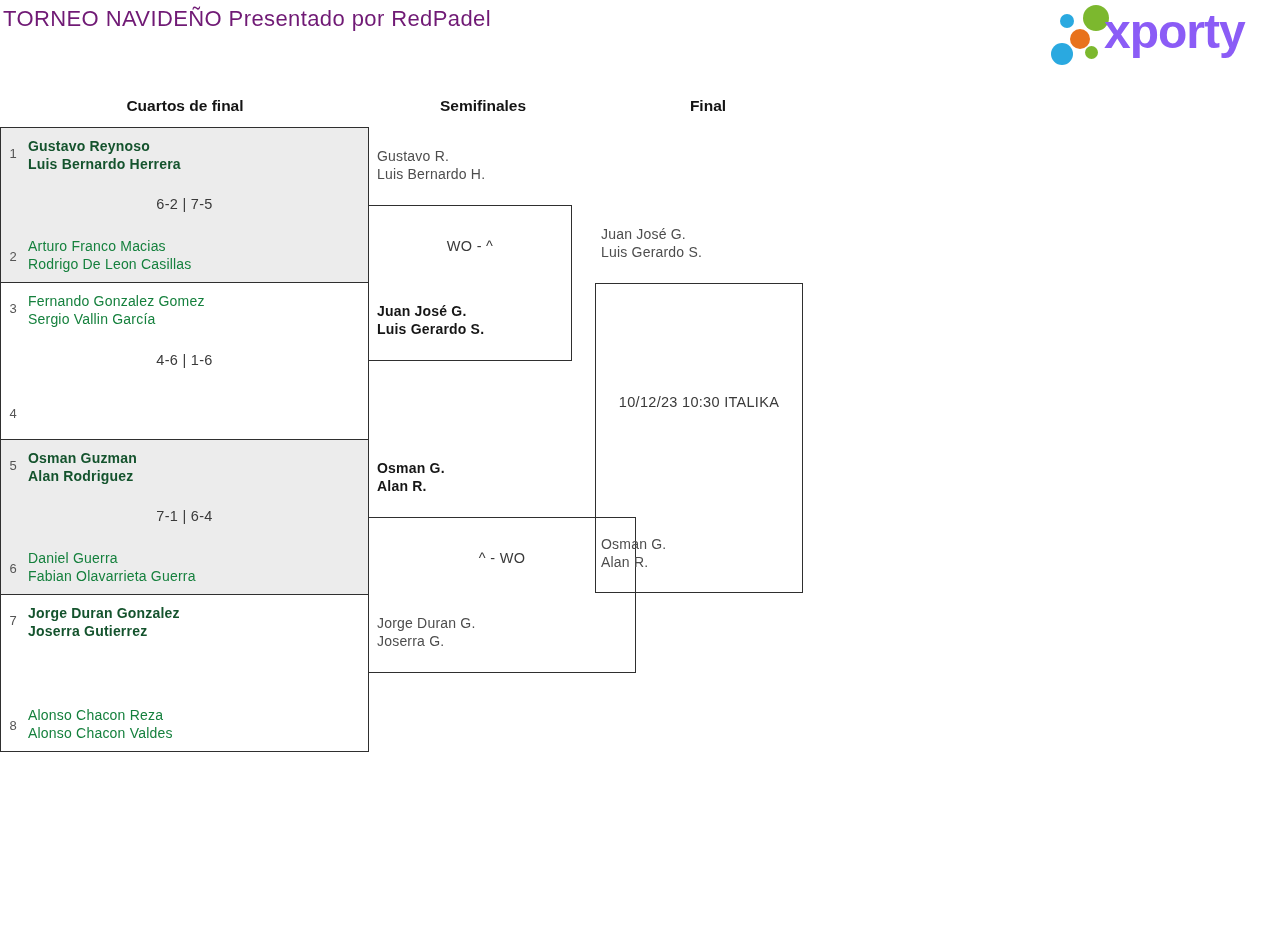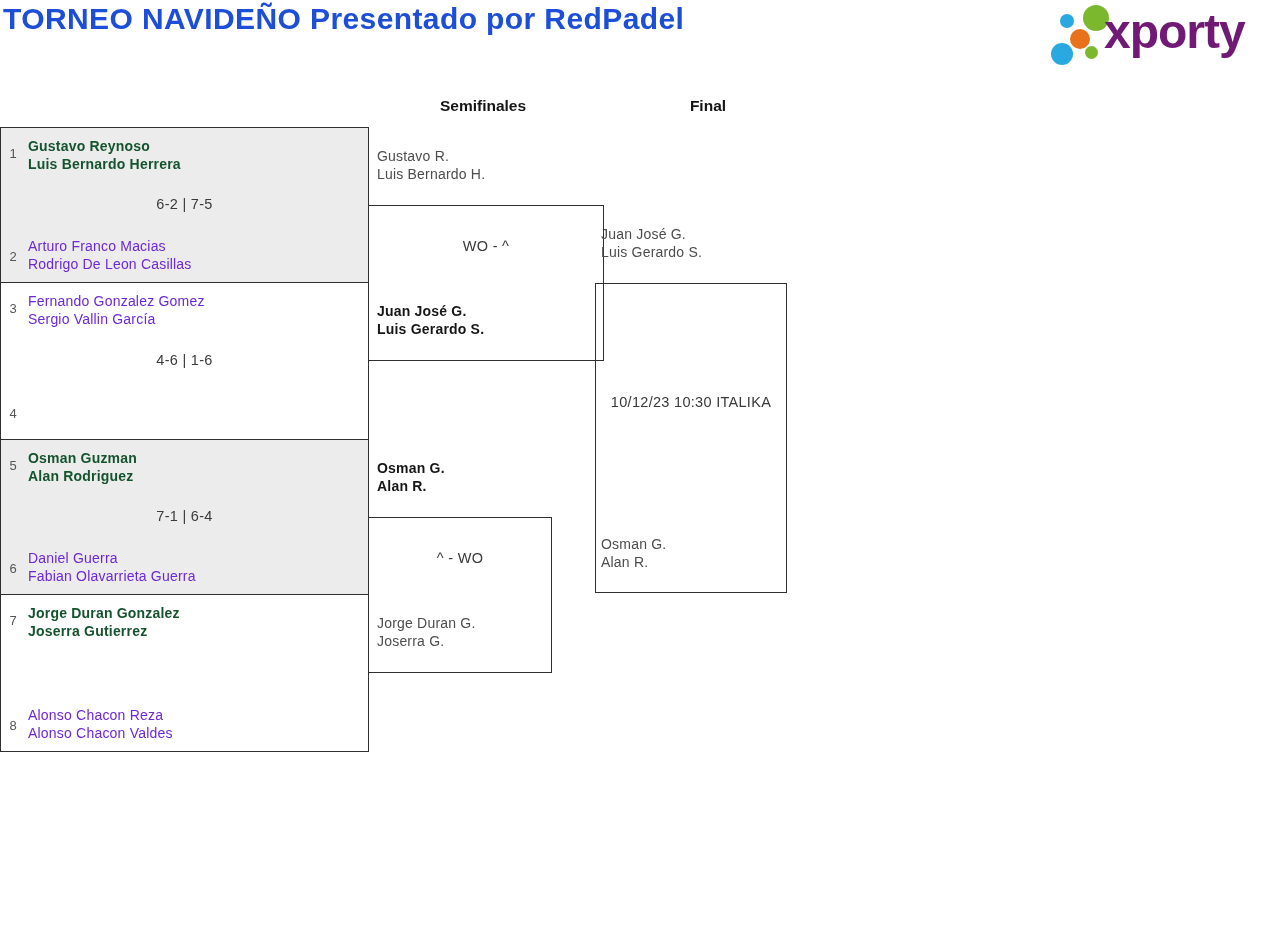--- a/index.html
+++ b/index.html
@@ -1,38 +1,38 @@
 <!DOCTYPE html>
 <html><head>
 <meta charset="utf-8">
 <style>
   html,body{margin:0;padding:0;background:#fff;}
   body{font-family:"Liberation Sans","DejaVu Sans",sans-serif;}
   #page{position:relative;width:1280px;height:949px;background:#ffffff;overflow:hidden;}
 
   
   .title-block{position:absolute;left:3px;top:3px;}
-  .title-line{font-size:30px;line-height:31px;font-weight:700;color:#1d4ed8;letter-spacing:.4px;}
+  .title-line{font-size:22px;line-height:31px;font-weight:400;color:#701a75;letter-spacing:.4px;}
 
   
   .logo{position:absolute;left:1045px;top:0;width:232px;height:72px;cursor:pointer;}
   .dot{position:absolute;border-radius:50%;}
   .logo-text{position:absolute;left:1104px;top:4px;font-size:48px;line-height:56px;font-weight:800;
-             color:#701a75;letter-spacing:-1px;}
+             color:#8b5cf6;letter-spacing:-1px;}
 
   
   .col-header{position:absolute;top:97px;text-align:center;font-size:15.5px;font-weight:700;color:#141414;}
 
   
   .qf-box{position:absolute;left:0;width:369px;border:1px solid #2f2f2f;box-sizing:border-box;background:#ffffff;}
   .qf-box.shaded{background:#ececec;}
   .seed{position:absolute;font-size:13px;color:#555;width:16px;text-align:center;}
   .seed-top{left:4px;top:18px;}
   .seed-bottom{left:4px;bottom:18px;}
-  .team{position:absolute;left:27px;font-size:14px;line-height:18px;color:#6d28d9;letter-spacing:.2px;}
+  .team{position:absolute;left:27px;font-size:14px;line-height:18px;color:#15803d;letter-spacing:.2px;}
   .team-top{top:9px;}
   .team-bottom{bottom:9px;}
   .winner{color:#14532d;font-weight:700;}
   .score{position:absolute;left:0;right:0;text-align:center;font-size:14.5px;color:#3a3a3a;letter-spacing:.3px;}
   .qf-box .score{top:50%;margin-top:-9px;}
 
   
   .sf-box,.final-box{position:absolute;border:1px solid #2f2f2f;box-sizing:border-box;background:transparent;}
 
   
@@ -50,20 +50,21 @@
 
   <div class="logo">
     <div class="dot" style="left:15px;top:14px;width:14px;height:14px;background:#2aa9e0;"></div>
     <div class="dot" style="left:38px;top:5px;width:26px;height:26px;background:#7cb82e;"></div>
     <div class="dot" style="left:25px;top:29px;width:20px;height:20px;background:#e8721c;"></div>
     <div class="dot" style="left:6px;top:43px;width:22px;height:22px;background:#2aa9e0;"></div>
     <div class="dot" style="left:40px;top:46px;width:13px;height:13px;background:#7cb82e;"></div>
   </div>
   <div class="logo-text">xporty</div>
 
+  <div class="col-header" style="left:0;width:370px;">Cuartos de final</div>
   <div class="col-header" style="left:368px;width:230px;">Semifinales</div>
   <div class="col-header" style="left:595px;width:226px;">Final</div>
 
   <div class="qf-box shaded" style="top:127px;height:156px;">
     <div class="seed seed-top">1</div>
     <div class="team team-top winner">
       <div>Gustavo Reynoso</div>
       <div>Luis Bernardo Herrera</div>
     </div>
     <div class="score">6-2 | 7-5</div>
@@ -104,29 +105,29 @@
       <div>Jorge Duran Gonzalez</div>
       <div>Joserra Gutierrez</div>
     </div>
     <div class="team team-bottom">
       <div>Alonso Chacon Reza</div>
       <div>Alonso Chacon Valdes</div>
     </div>
     <div class="seed seed-bottom">8</div>
   </div>
 
-  <div class="sf-box" style="left:368px;top:205px;width:236px;height:156px;">
+  <div class="sf-box" style="left:368px;top:205px;width:204px;height:156px;">
     <div class="score" style="top:32px;">WO - ^</div>
   </div>
 
-  <div class="sf-box" style="left:368px;top:517px;width:184px;height:156px;">
+  <div class="sf-box" style="left:368px;top:517px;width:268px;height:156px;">
     <div class="score" style="top:32px;">^ - WO</div>
   </div>
 
-  <div class="final-box" style="left:595px;top:283px;width:192px;height:310px;">
+  <div class="final-box" style="left:595px;top:283px;width:208px;height:310px;">
     <div class="score" style="top:110px;">10/12/23 10:30 ITALIKA</div>
   </div>
 
   <div class="adv-label" style="left:377px;top:147px;">
     <div>Gustavo R.</div>
     <div>Luis Bernardo H.</div>
   </div>
   <div class="adv-label winner" style="left:377px;top:302px;font-weight:700;">
     <div>Juan José G.</div>
     <div>Luis Gerardo S.</div>

